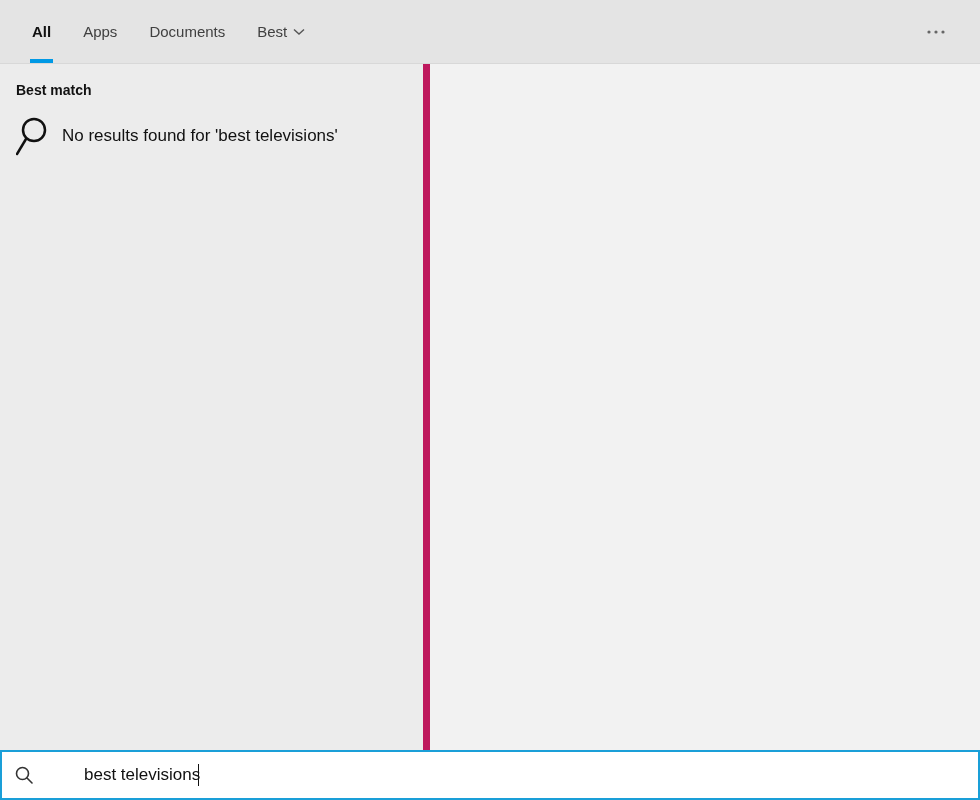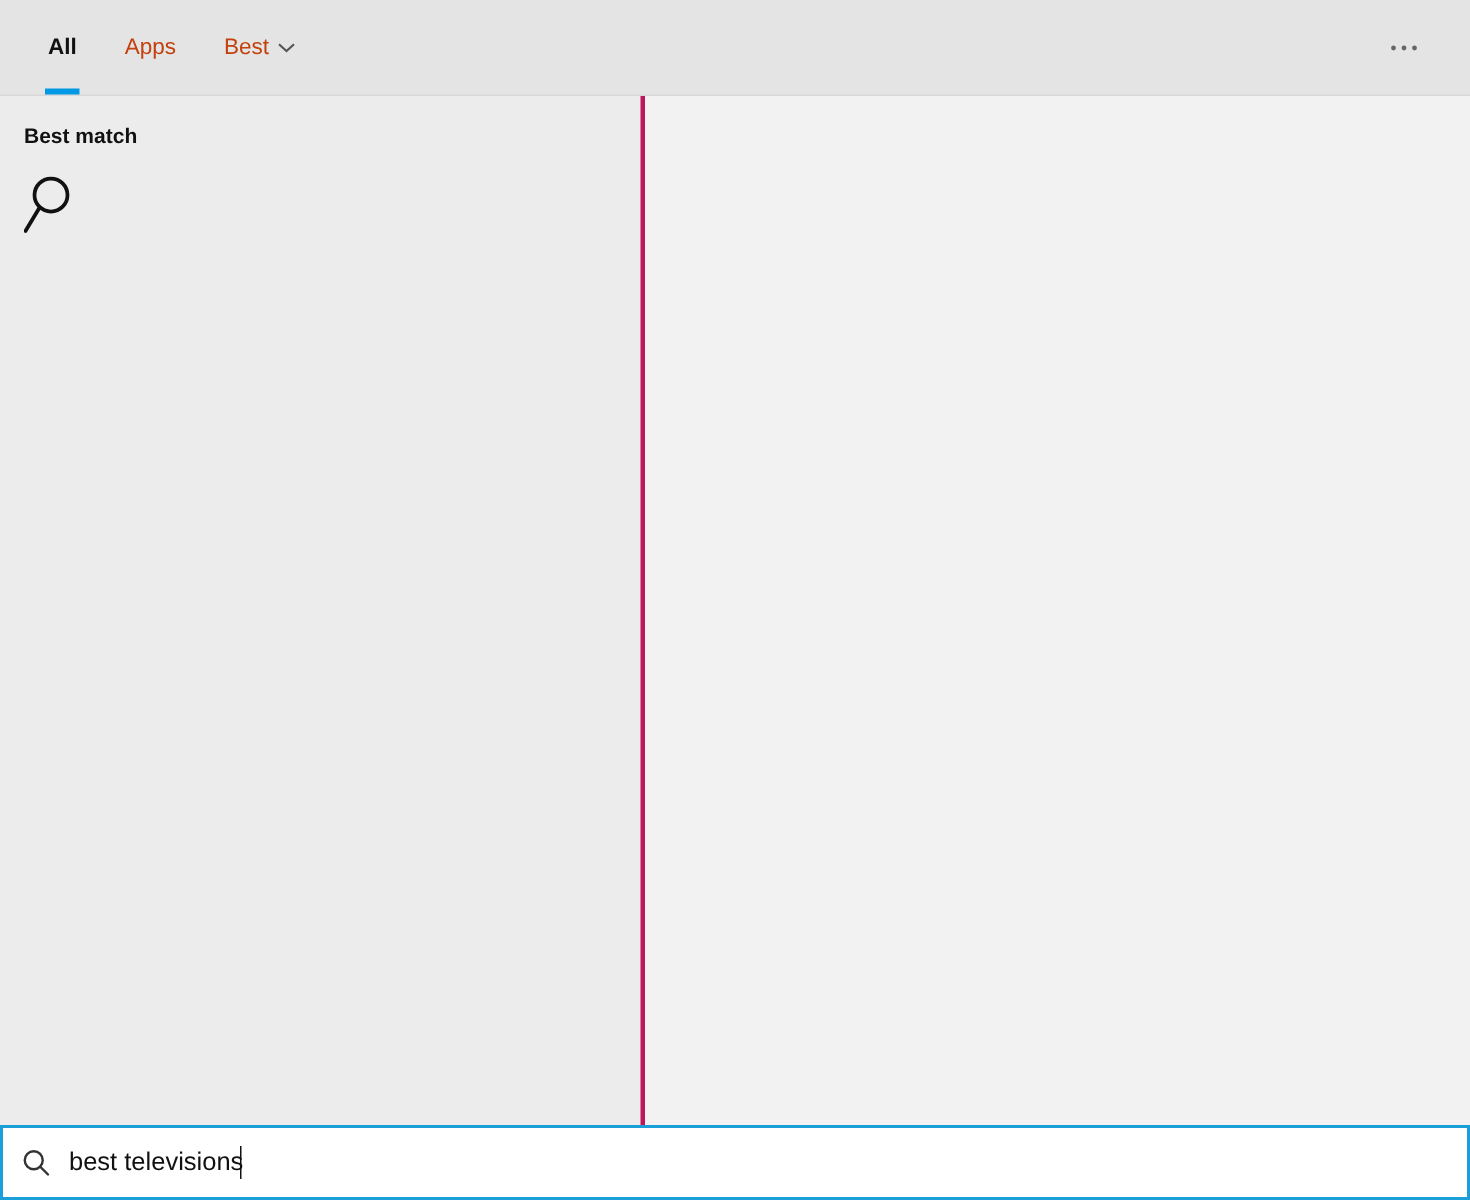--- a/index.html
+++ b/index.html
@@ -30,21 +30,21 @@
     }
     .tabs {
       display: flex;
       align-items: stretch;
       gap: 0;
     }
     .tab {
       padding: 0 16px;
       display: flex;
       align-items: center;
-      color: #c2410c;
+      color: #404040;
       font-size: 15px;
       cursor: pointer;
       position: relative;
     }
     .tab.active {
       color: #111;
       font-weight: 600;
     }
     .tab.active::after {
       content: "";
@@ -78,21 +78,21 @@
 
     
     .body {
       flex: 1;
       display: flex;
       min-height: 0;
     }
     .left-pane {
       width: 430px;
       background: #ececec;
-      border-right: 3px solid #be185d;
+      border-right: 7px solid #be185d;
       padding-top: 16px;
     }
     .right-pane {
       flex: 1;
       background: #f2f2f2;
     }
     .section-header {
       font-size: 14px;
       font-weight: 600;
       color: #111;
@@ -117,20 +117,21 @@
 
     
     .search-bar {
       height: 50px;
       border: 2px solid #1a9fd8;
       background: #fff;
       display: flex;
       align-items: center;
       padding: 0 12px;
       margin: 0;
+      gap: 38px;
     }
     .search-icon {
       flex: 0 0 auto;
       margin-right: 12px;
       display: flex;
       align-items: center;
     }
     .caret {
       display: inline-block;
       width: 1px;
@@ -151,20 +152,23 @@
 </head>
 <body>
 
 <div class="header">
   <div class="tabs">
     <div class="tab active">
       <span>All</span>
     </div>
     <div class="tab">
       <span>Apps</span>
+    </div>
+    <div class="tab">
+      <span>Documents</span>
     </div>
     <div class="tab">
       <span>Best</span>
       <span class="chev">
         <svg width="12" height="12" viewBox="0 0 12 12">
             <path d="M1 3.5 L6 8 L11 3.5" fill="none" stroke="#555" stroke-width="1.4"></path>
           </svg>
       </span>
     </div>
   </div>
@@ -182,20 +186,21 @@
 <div class="body">
   <div class="left-pane">
     <div class="section-header">Best match</div>
     <div class="result-row">
       <span class="result-icon">
         <svg width="34" height="40" viewBox="0 0 34 40">
           <circle cx="18" cy="14" r="11" fill="none" stroke="#111" stroke-width="2.5"></circle>
           <line x1="10" y1="23" x2="1" y2="38" stroke="#111" stroke-width="2.5" stroke-linecap="round"></line>
         </svg>
       </span>
+      <span class="result-text">No results found for 'best televisions'</span>
     </div>
   </div>
   <div class="right-pane"></div>
 </div>
 
 <div class="search-bar">
   <span class="search-icon">
     <svg width="20" height="20" viewBox="0 0 20 20">
       <circle cx="8.5" cy="8.5" r="6" fill="none" stroke="#333" stroke-width="1.6"></circle>
       <line x1="13" y1="13" x2="18" y2="18" stroke="#333" stroke-width="1.6" stroke-linecap="round"></line>

